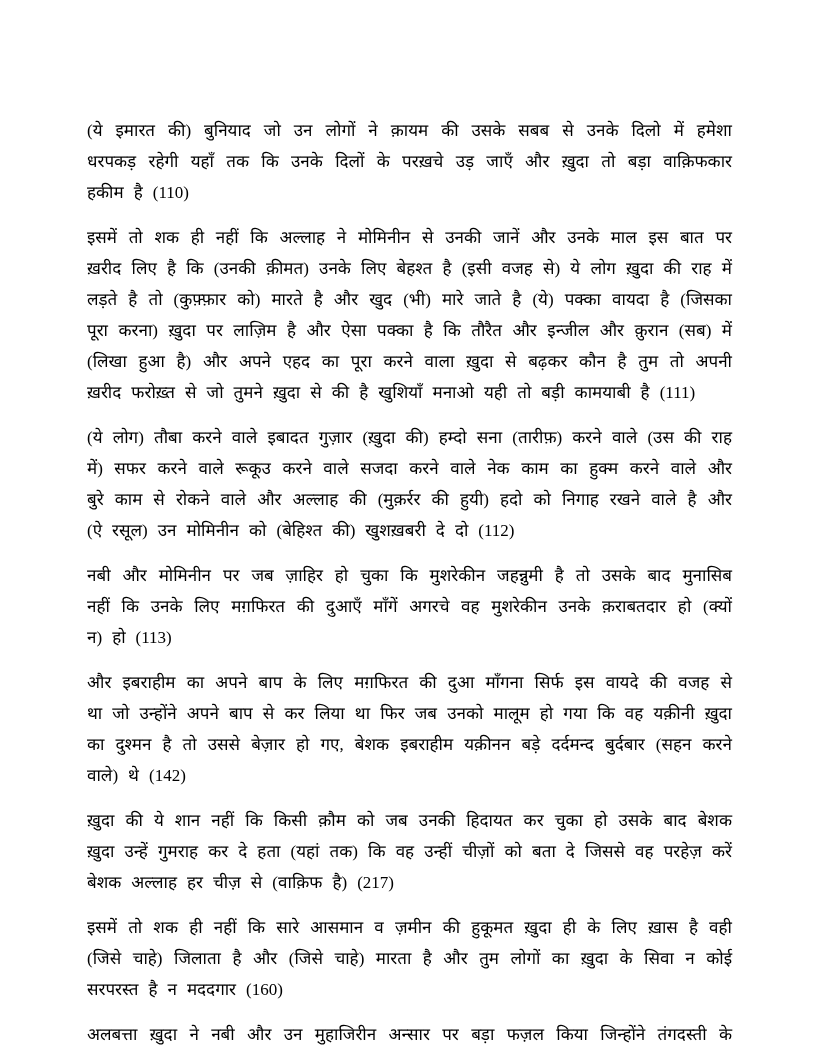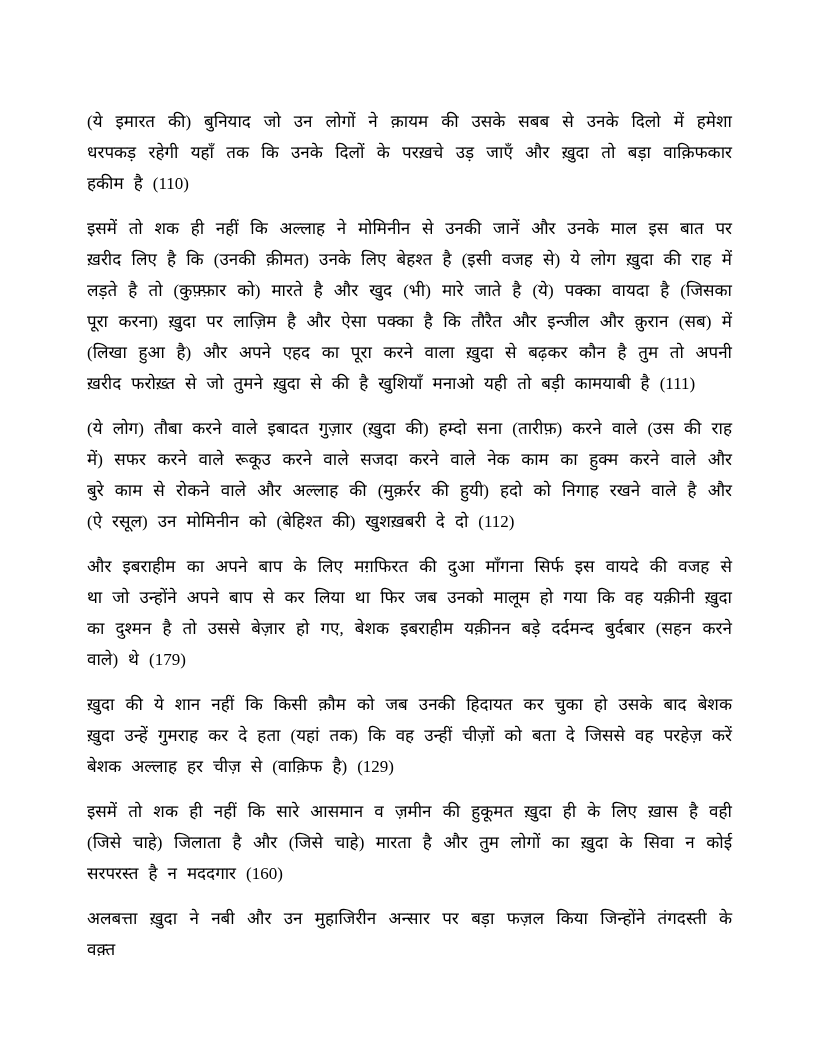--- a/index.html
+++ b/index.html
@@ -19,32 +19,33 @@
     position: absolute;
     left: 87px;
     top: 106px;
     width: 645px;
     font-family: "Liberation Serif", "DejaVu Serif", serif;
     font-size: 17px;
     line-height: 31px;
     color: #000000;
   }
   .para {
-    margin: 0 0 14px 0;
+    margin: 9px 0 14px 0;
     text-align: justify;
     text-align-last: left;
     word-spacing: 0.34em;
   }
 </style>
 </head>
 <body>
 
 <div class="page">
   <div class="text-block">
     <p class="para">(ये इमारत की) बुनियाद जो उन लोगों ने क़ायम की उसके सबब से उनके दिलो में हमेशा धरपकड़ रहेगी यहाँ तक कि उनके दिलों के परख़चे उड़ जाएँ और ख़ुदा तो बड़ा वाक़िफकार हकीम है (110)</p>
     <p class="para">इसमें तो शक ही नहीं कि अल्लाह ने मोमिनीन से उनकी जानें और उनके माल इस बात पर ख़रीद लिए है कि (उनकी क़ीमत) उनके लिए बेहश्त है (इसी वजह से) ये लोग ख़ुदा की राह में लड़ते है तो (कुफ़्फ़ार को) मारते है और खुद (भी) मारे जाते है (ये) पक्का वायदा है (जिसका पूरा करना) ख़ुदा पर लाज़िम है और ऐसा पक्का है कि तौरैत और इन्जील और क़ुरान (सब) में (लिखा हुआ है) और अपने एहद का पूरा करने वाला ख़ुदा से बढ़कर कौन है तुम तो अपनी ख़रीद फरोख़्त से जो तुमने ख़ुदा से की है खुशियाँ मनाओ यही तो बड़ी कामयाबी है (111)</p>
     <p class="para">(ये लोग) तौबा करने वाले इबादत गुज़ार (ख़ुदा की) हम्दो सना (तारीफ़) करने वाले (उस की राह में) सफर करने वाले रूकूउ करने वाले सजदा करने वाले नेक काम का हुक्म करने वाले और बुरे काम से रोकने वाले और अल्लाह की (मुक़र्रर की हुयी) हदो को निगाह रखने वाले है और (ऐ रसूल) उन मोमिनीन को (बेहिश्त की) खुशख़बरी दे दो (112)</p>
-    <p class="para">और इबराहीम का अपने बाप के लिए मग़फिरत की दुआ माँगना सिर्फ इस वायदे की वजह से था जो उन्होंने अपने बाप से कर लिया था फिर जब उनको मालूम हो गया कि वह यक़ीनी ख़ुदा का दुश्मन है तो उससे बेज़ार हो गए, बेशक इबराहीम यक़ीनन बड़े दर्दमन्द बुर्दबार (सहन करने वाले) थे (179)</p>
-    <p class="para">ख़ुदा की ये शान नहीं कि किसी क़ौम को जब उनकी हिदायत कर चुका हो उसके बाद बेशक ख़ुदा उन्हें गुमराह कर दे हता (यहां तक) कि वह उन्हीं चीज़ों को बता दे जिससे वह परहेज़ करें बेशक अल्लाह हर चीज़ से (वाक़िफ है) (129)</p>
+    <p class="para">नबी और मोमिनीन पर जब ज़ाहिर हो चुका कि मुशरेकीन जहन्नुमी है तो उसके बाद मुनासिब नहीं कि उनके लिए मग़फिरत की दुआएँ माँगें अगरचे वह मुशरेकीन उनके क़राबतदार हो (क्यों न) हो (113)</p>
+    <p class="para">और इबराहीम का अपने बाप के लिए मग़फिरत की दुआ माँगना सिर्फ इस वायदे की वजह से था जो उन्होंने अपने बाप से कर लिया था फिर जब उनको मालूम हो गया कि वह यक़ीनी ख़ुदा का दुश्मन है तो उससे बेज़ार हो गए, बेशक इबराहीम यक़ीनन बड़े दर्दमन्द बुर्दबार (सहन करने वाले) थे (142)</p>
+    <p class="para">ख़ुदा की ये शान नहीं कि किसी क़ौम को जब उनकी हिदायत कर चुका हो उसके बाद बेशक ख़ुदा उन्हें गुमराह कर दे हता (यहां तक) कि वह उन्हीं चीज़ों को बता दे जिससे वह परहेज़ करें बेशक अल्लाह हर चीज़ से (वाक़िफ है) (217)</p>
     <p class="para">इसमें तो शक ही नहीं कि सारे आसमान व ज़मीन की हुकूमत ख़ुदा ही के लिए ख़ास है वही (जिसे चाहे) जिलाता है और (जिसे चाहे) मारता है और तुम लोगों का ख़ुदा के सिवा न कोई सरपरस्त है न मददगार (160)</p>
     <p class="para">अलबत्ता ख़ुदा ने नबी और उन मुहाजिरीन अन्सार पर बड़ा फज़ल किया जिन्होंने तंगदस्ती के वक़्त</p>
   </div>
 </div>
 
 </body></html>

